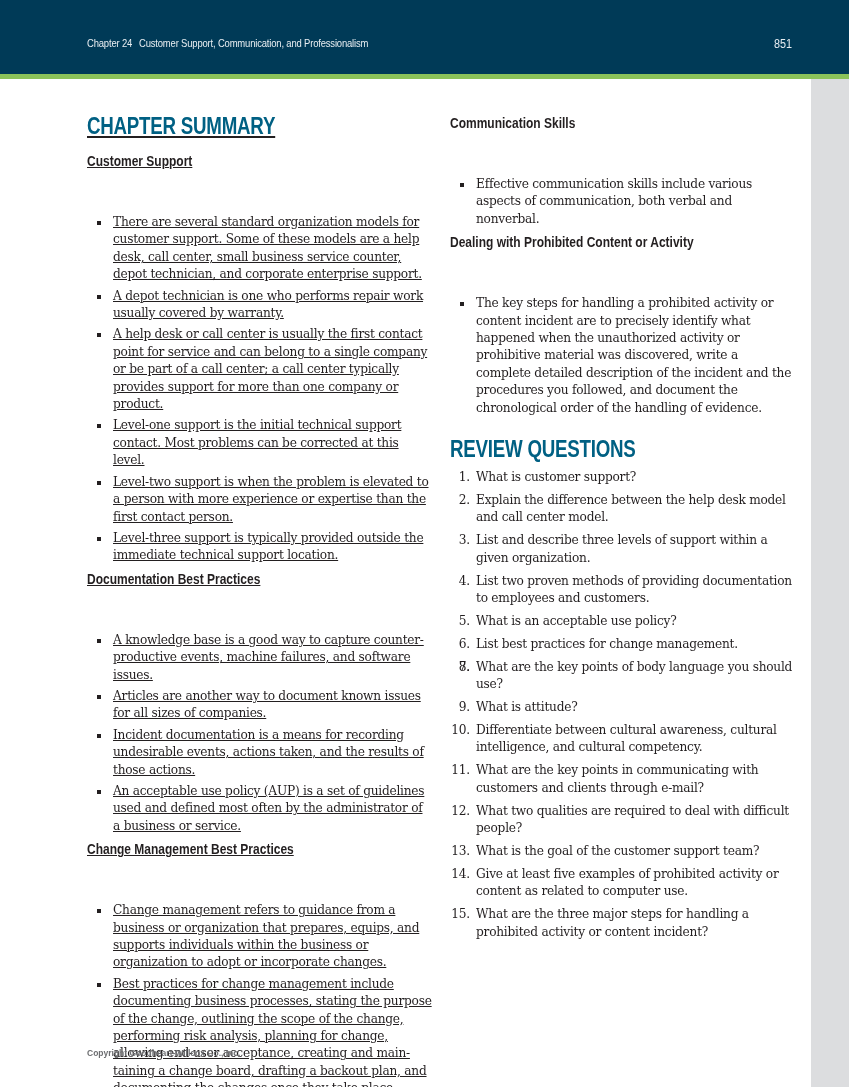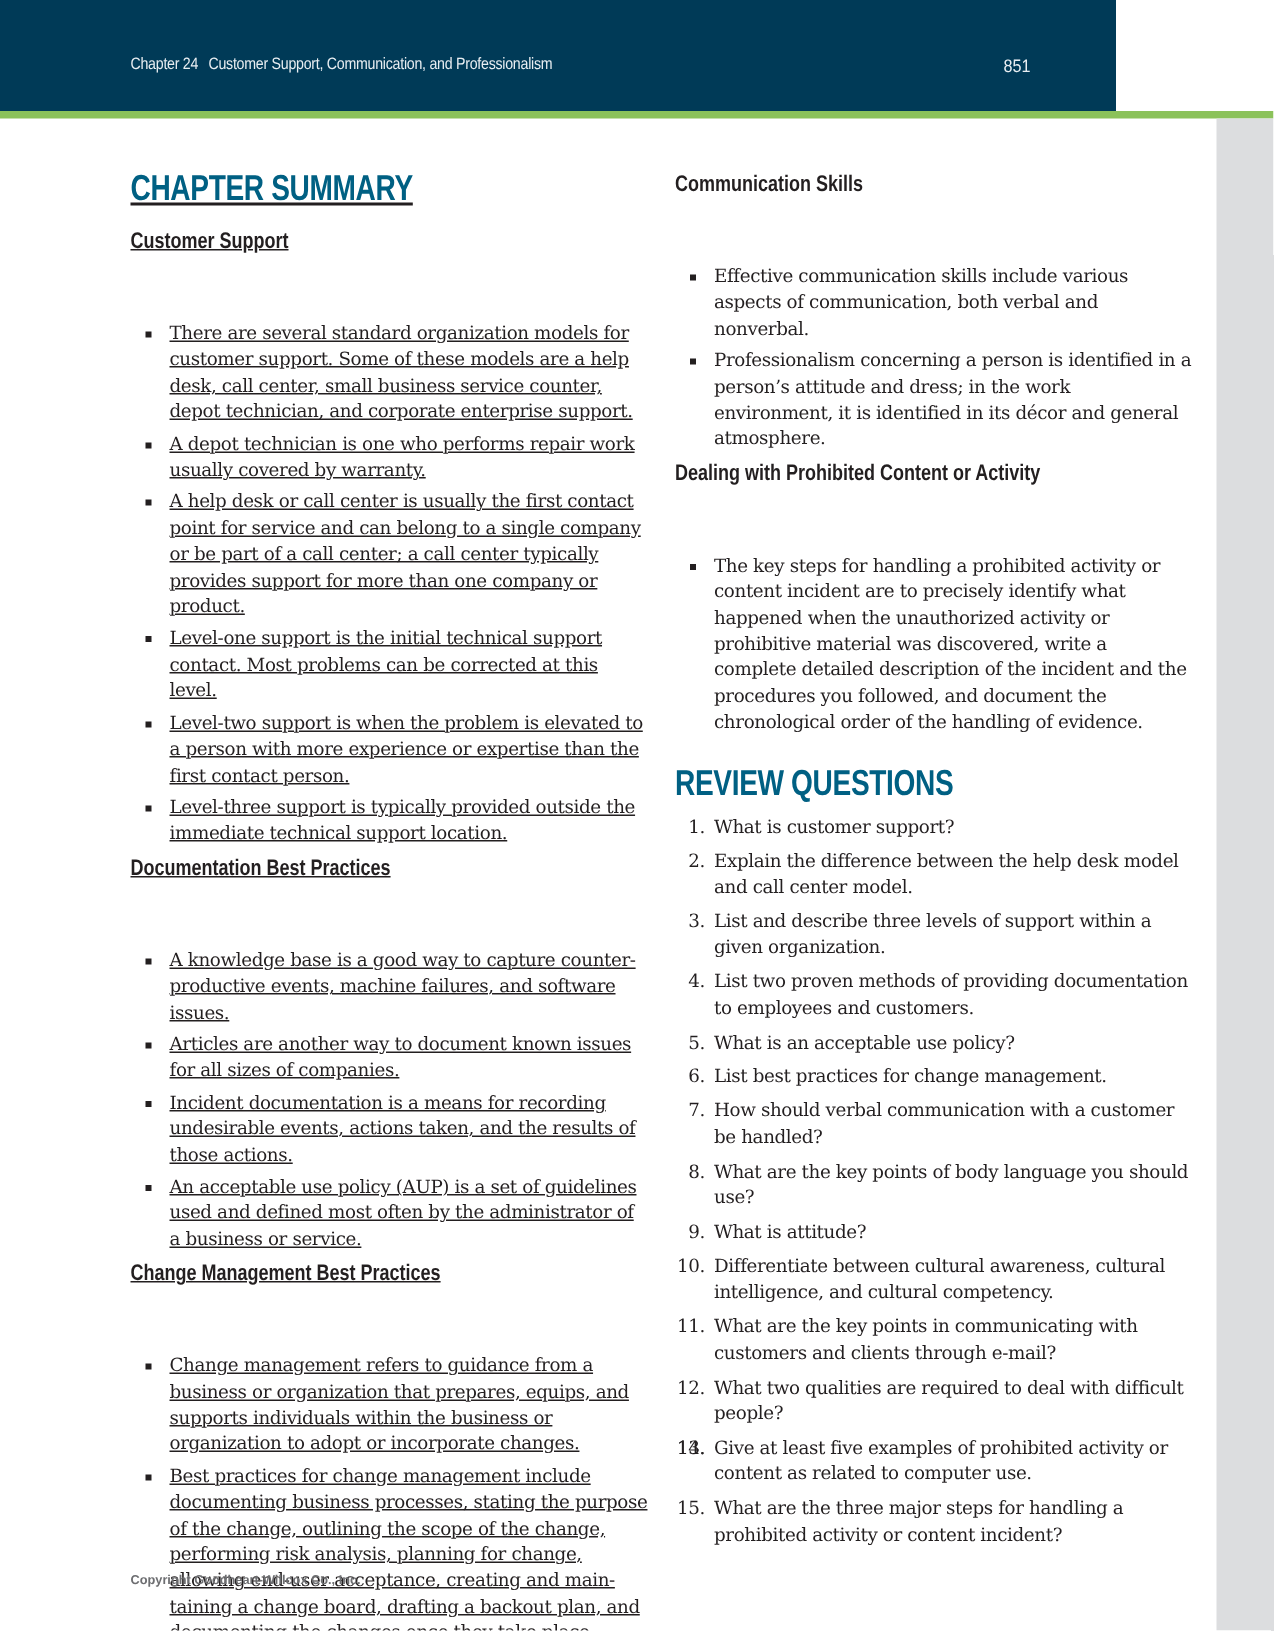--- a/index.html
+++ b/index.html
@@ -1,20 +1,20 @@
 <!DOCTYPE html>
 <html><head>
 <meta charset="utf-8">
 <style>
   * { margin: 0; padding: 0; box-sizing: border-box; }
   html, body { width: 849px; height: 1087px; background: #ffffff; overflow: hidden; }
   body { position: relative; font-family: "DejaVu Serif", serif; color: #231f20; }
 
   .header {
-    position: absolute; left: 0; top: 0; width: 744px; height: 74px;
+    position: absolute; left: 0; top: 0; width: 849px; height: 74px;
     background: #003a57;
   }
   .header-stripe {
     position: absolute; left: 0; top: 74px; width: 849px; height: 5px;
     background: #8bc25a;
   }
   .running-head {
     position: absolute; left: 87px; top: 37px;
     font-family: "Liberation Sans", sans-serif; font-size: 11px;
     color: #e8eef2; letter-spacing: -0.2px;
@@ -123,45 +123,44 @@
       <li>Best practices for change management include documenting business processes, stating the purpose of the change, outlining the scope of the change, performing risk analysis, planning for change, allowing end-user acceptance, creating and main-taining a change board, drafting a backout plan, and documenting the changes once they take place.</li>
     </ul>
   </div>
 </div>
 
 <div class="col col-right">
   <div>
     <div class="sub-head" style="margin-bottom:3px;">Communication Skills</div>
     <ul class="bullets">
       <li>Effective communication skills include various aspects of communication, both verbal and nonverbal.</li>
-      <li>Professionalism concerning a person is identified in a person’s attitude and dress; in the work environment, it is identified in its décor and general atmosphere.</li>
     </ul>
   </div>
 
   <div style="margin-top:1px;">
     <div class="sub-head" style="margin-bottom:3px;">Dealing with Prohibited Content or Activity</div>
     <ul class="bullets">
       <li>The key steps for handling a prohibited activity or content incident are to precisely identify what happened when the unauthorized activity or prohibitive material was discovered, write a complete detailed description of the incident and the procedures you followed, and document the chronological order of the handling of evidence.</li>
     </ul>
   </div>
 
   <div class="section-title" style="margin-top:18px; margin-bottom:6px;">REVIEW QUESTIONS</div>
 
   <ol class="questions">
     <li><span class="num">1.</span><span>What is customer support?</span></li>
     <li><span class="num">2.</span><span>Explain the difference between the help desk model and call center model.</span></li>
     <li><span class="num">3.</span><span>List and describe three levels of support within a given organization.</span></li>
     <li><span class="num">4.</span><span>List two proven methods of providing documentation to employees and customers.</span></li>
     <li><span class="num">5.</span><span>What is an acceptable use policy?</span></li>
     <li><span class="num">6.</span><span>List best practices for change management.</span></li>
-    <li><span class="num">7.</span><span>How should verbal communication with a customer be handled?</span></li>
+    <li><span class="num">7.</span></li>
     <li><span class="num">8.</span><span>What are the key points of body language you should use?</span></li>
     <li><span class="num">9.</span><span>What is attitude?</span></li>
     <li><span class="num">10.</span><span>Differentiate between cultural awareness, cultural intelligence, and cultural competency.</span></li>
     <li><span class="num">11.</span><span>What are the key points in communicating with customers and clients through e-mail?</span></li>
     <li><span class="num">12.</span><span>What two qualities are required to deal with difficult people?</span></li>
-    <li><span class="num">13.</span></li>
+    <li><span class="num">13.</span><span>What is the goal of the customer support team?</span></li>
     <li><span class="num">14.</span><span>Give at least five examples of prohibited activity or content as related to computer use.</span></li>
     <li><span class="num">15.</span><span>What are the three major steps for handling a prohibited activity or content incident?</span></li>
   </ol>
 </div>
 
 <div class="footer">Copyright Goodheart-Willcox Co., Inc.</div>
 
 </body></html>

